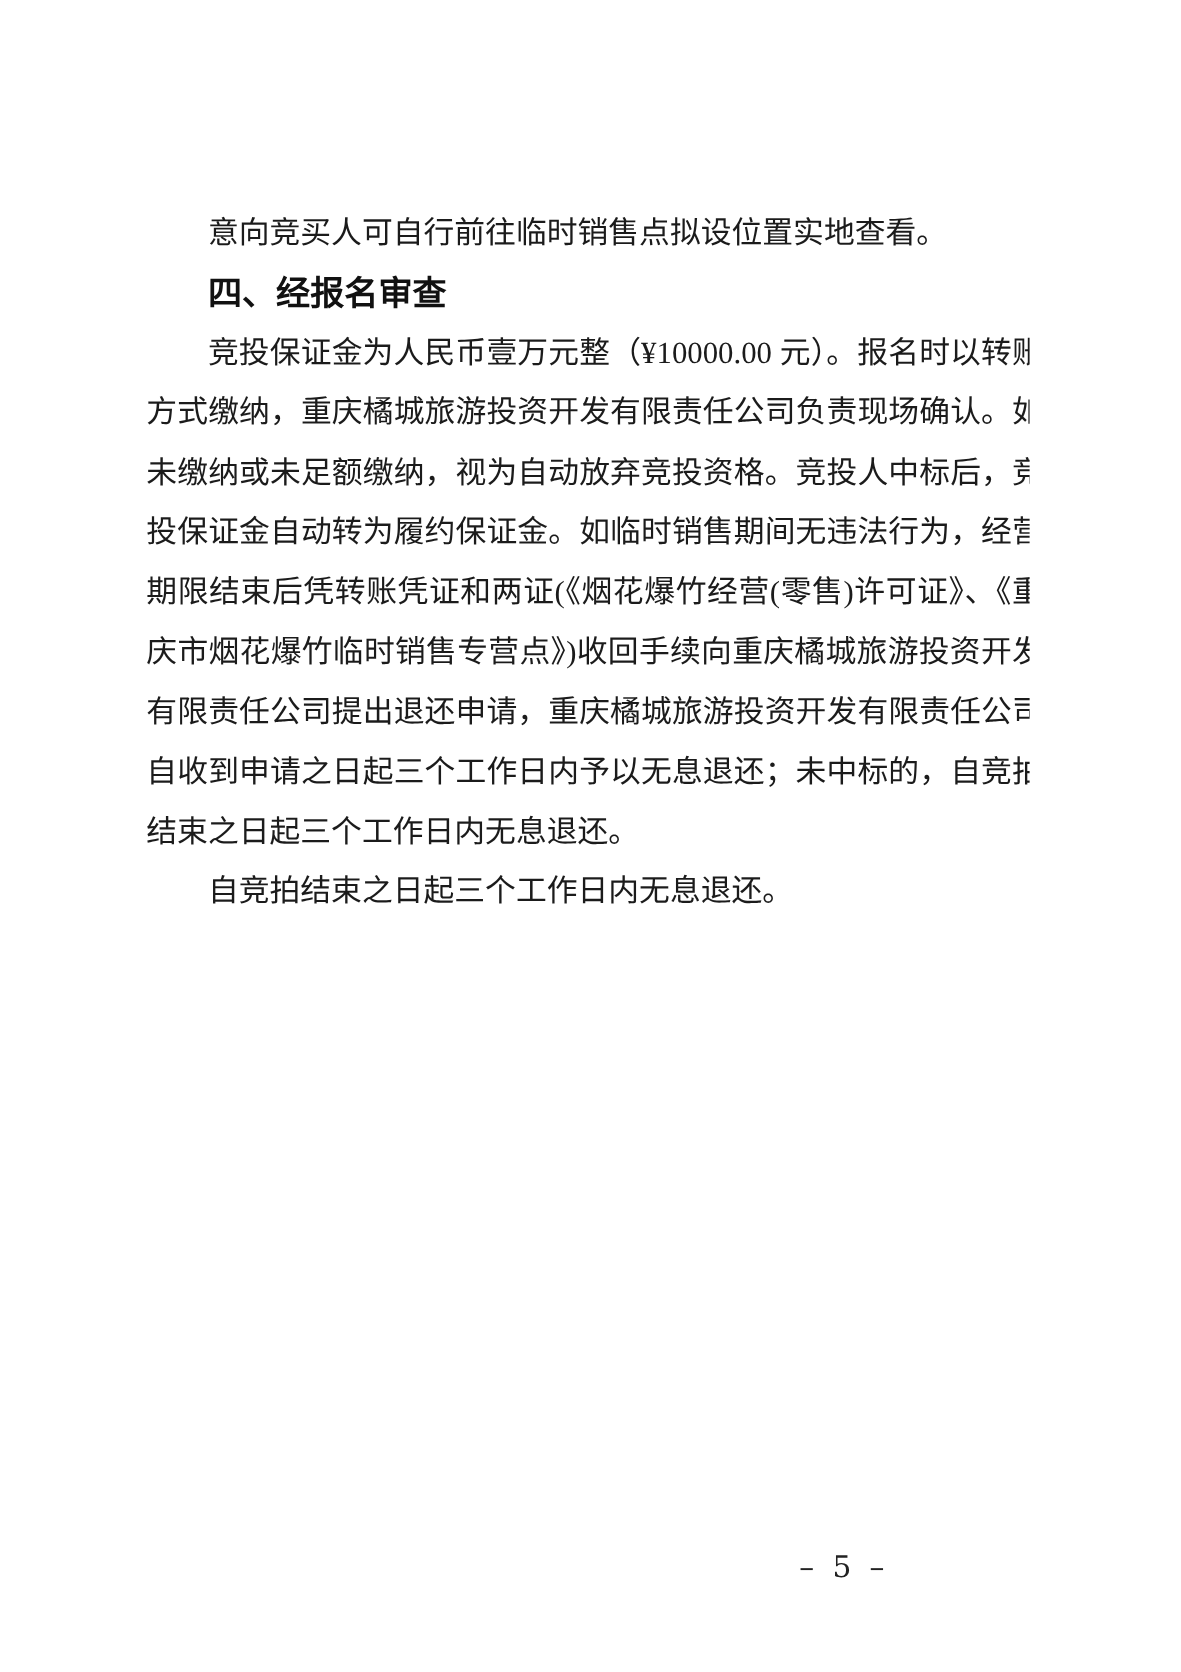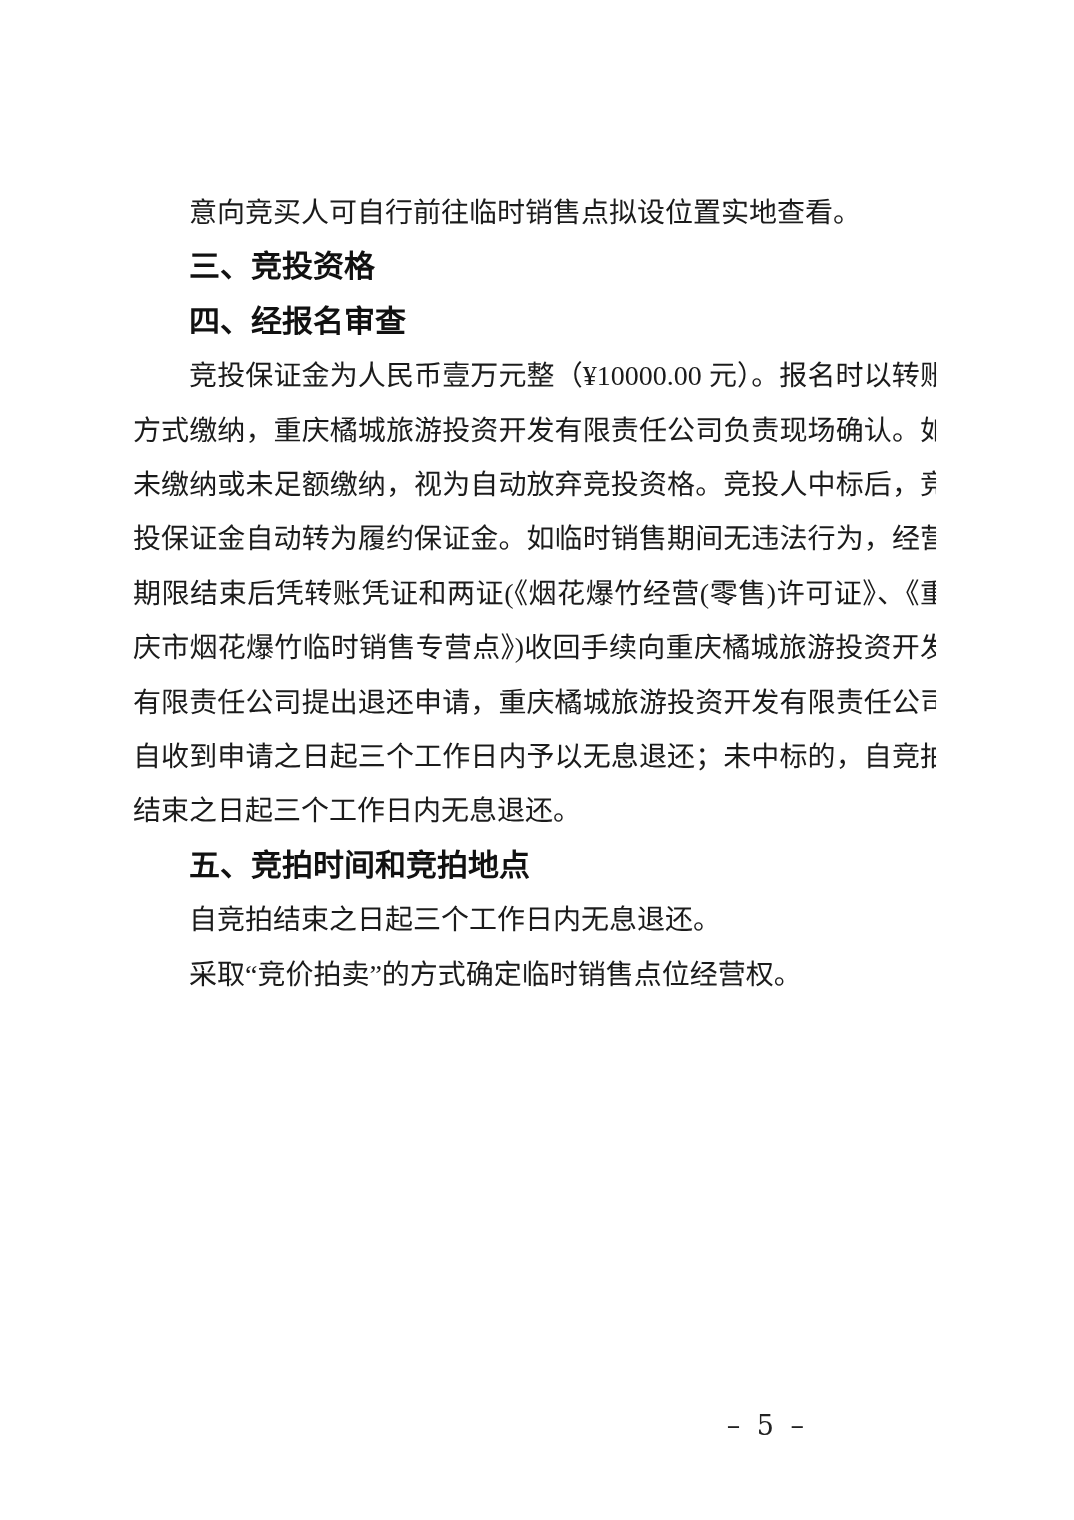--- a/index.html
+++ b/index.html
@@ -51,21 +51,18 @@
     letter-spacing: 4px;
     font-family: "DejaVu Serif", "Liberation Serif", serif;
   }
 </style>
 </head>
 <body>
 
 <div class="page">
   <div class="content">
     <p class="para">意向竞买人可自行前往临时销售点拟设位置实地查看。</p>
-    <p class="heading">三、竞投资格</p>
     <p class="heading">四、经报名审查</p>
     <p class="para">竞投保证金为人民币壹万元整（¥10000.00 元）。报名时以转账方式缴纳，重庆橘城旅游投资开发有限责任公司负责现场确认。如未缴纳或未足额缴纳，视为自动放弃竞投资格。竞投人中标后，竞投保证金自动转为履约保证金。如临时销售期间无违法行为，经营期限结束后凭转账凭证和两证(《烟花爆竹经营(零售)许可证》、《重庆市烟花爆竹临时销售专营点》)收回手续向重庆橘城旅游投资开发有限责任公司提出退还申请，重庆橘城旅游投资开发有限责任公司自收到申请之日起三个工作日内予以无息退还；未中标的，自竞拍结束之日起三个工作日内无息退还。</p>
-    <p class="heading">五、竞拍时间和竞拍地点</p>
     <p class="para">自竞拍结束之日起三个工作日内无息退还。</p>
-    <p class="para">采取“竞价拍卖”的方式确定临时销售点位经营权。</p>
   </div>
   <div class="page-number">– 5 –</div>
 </div>
 
 </body></html>

